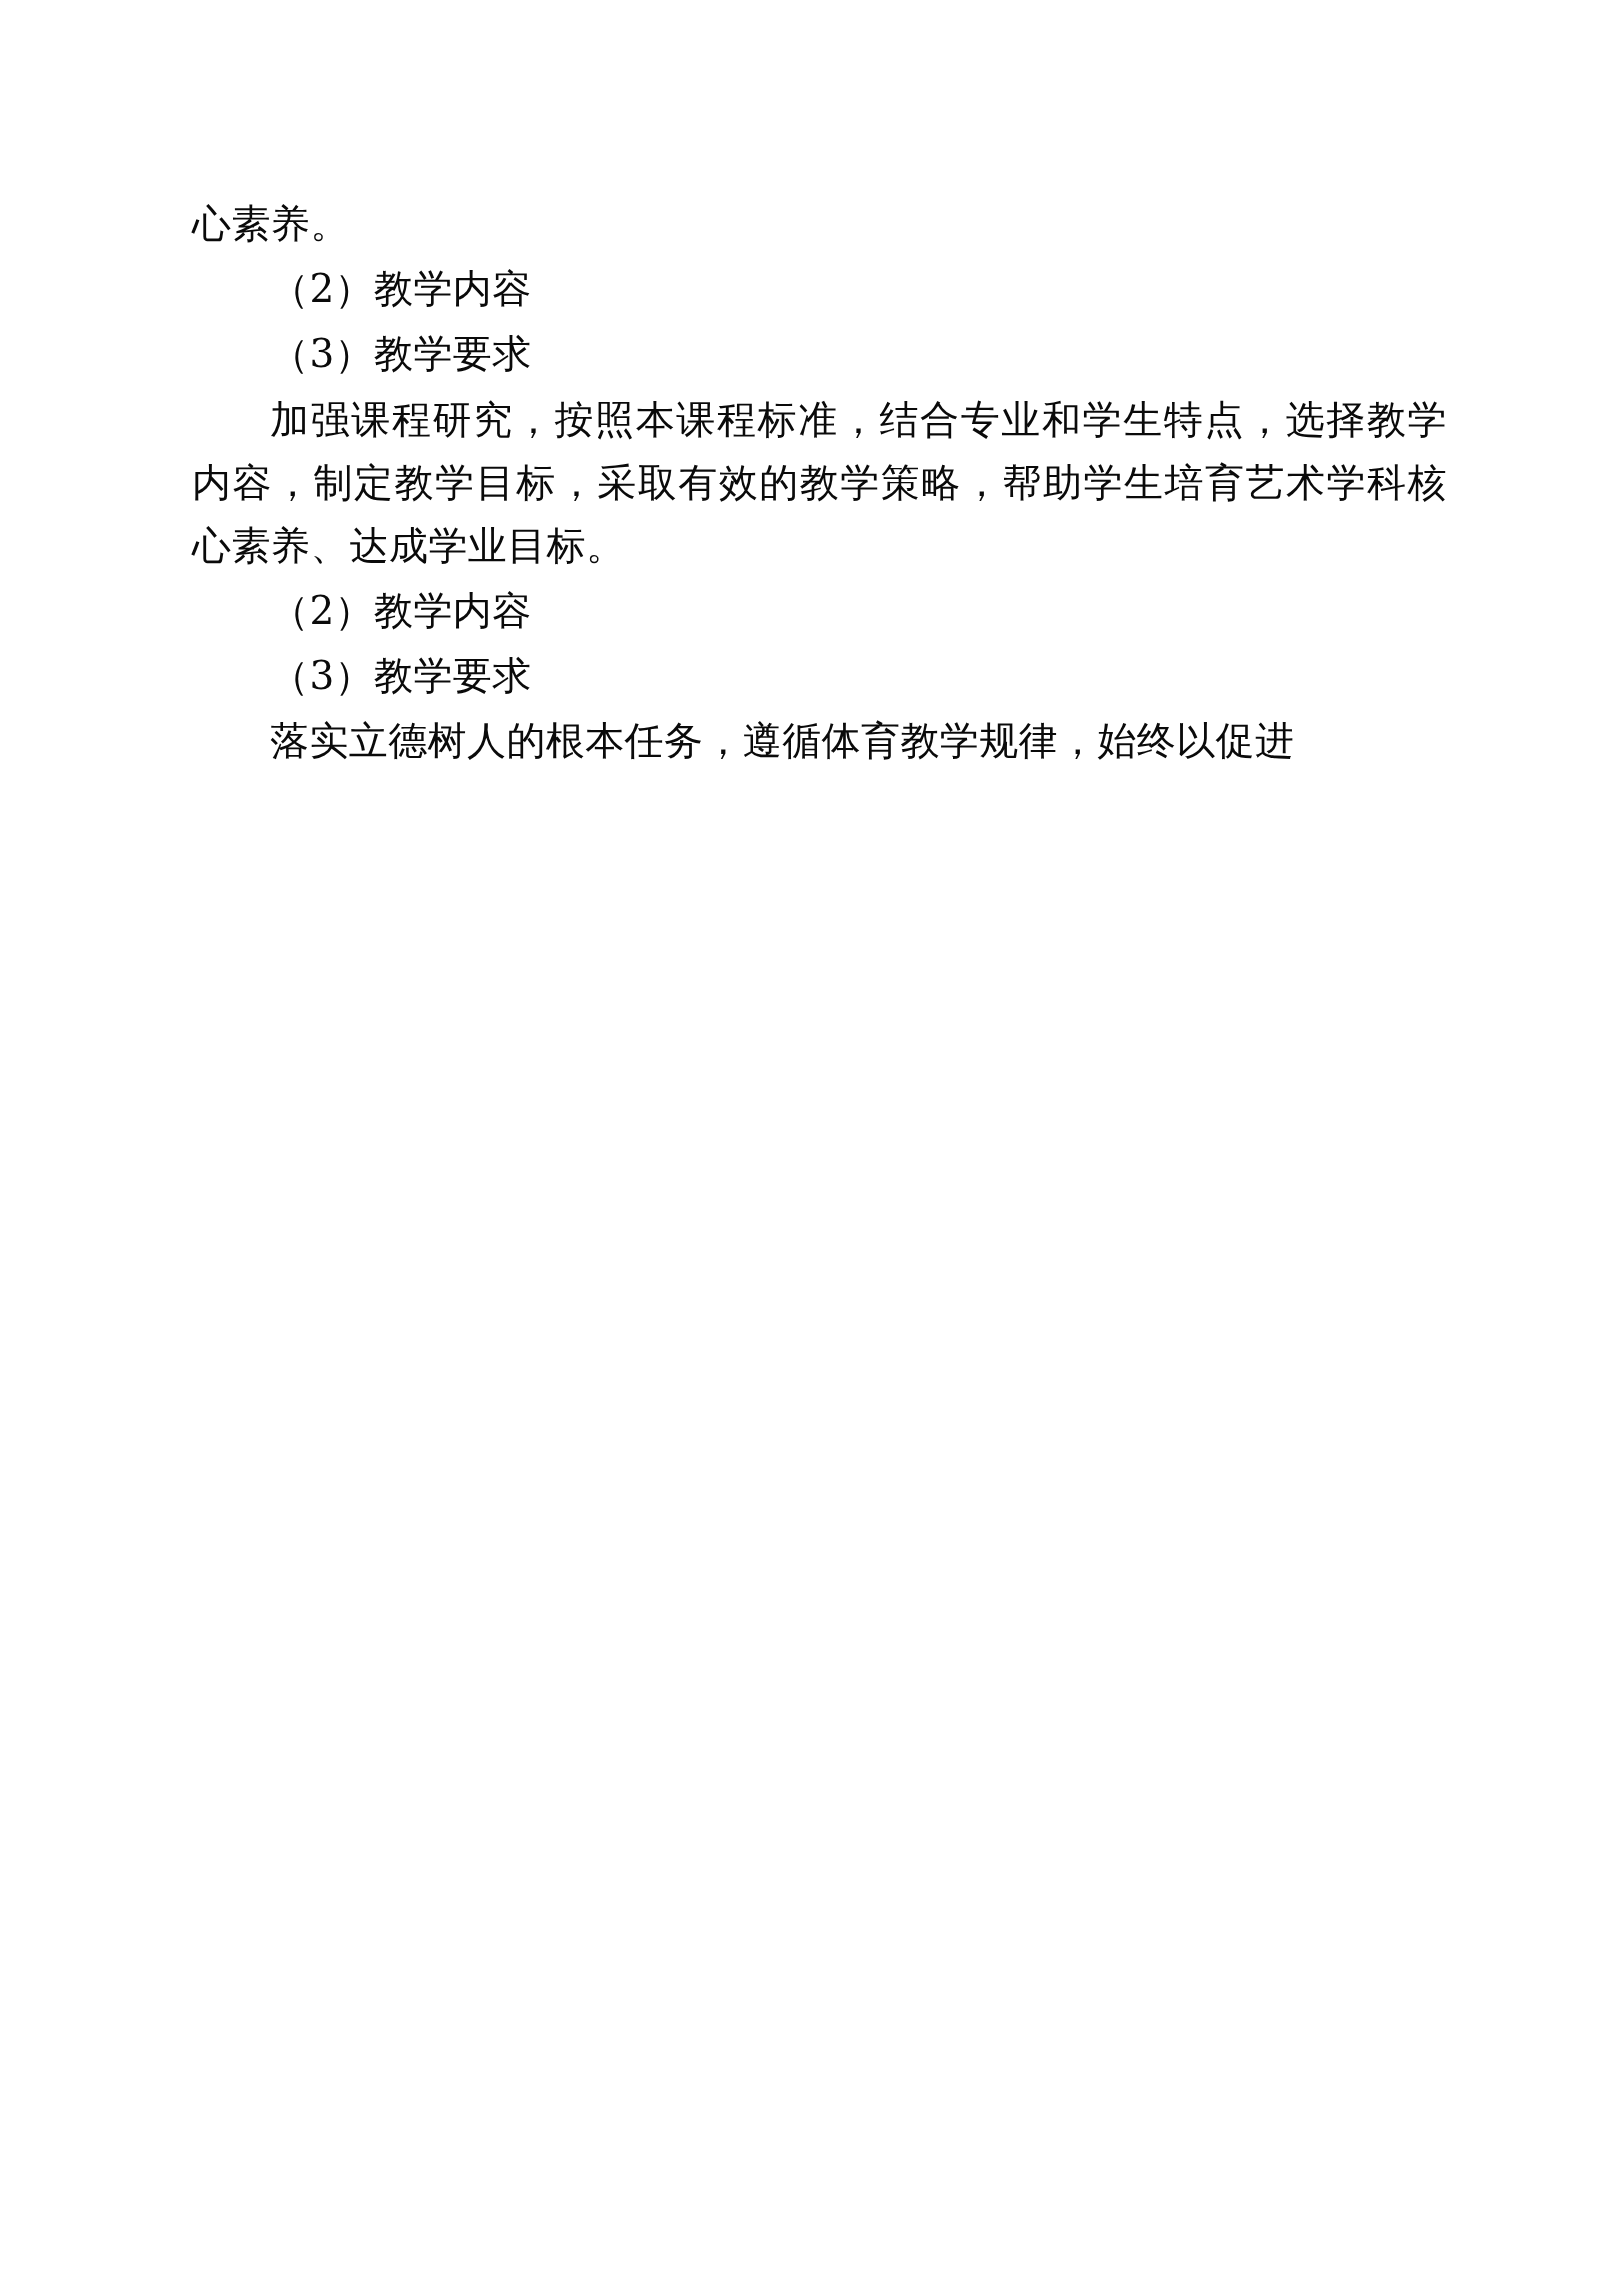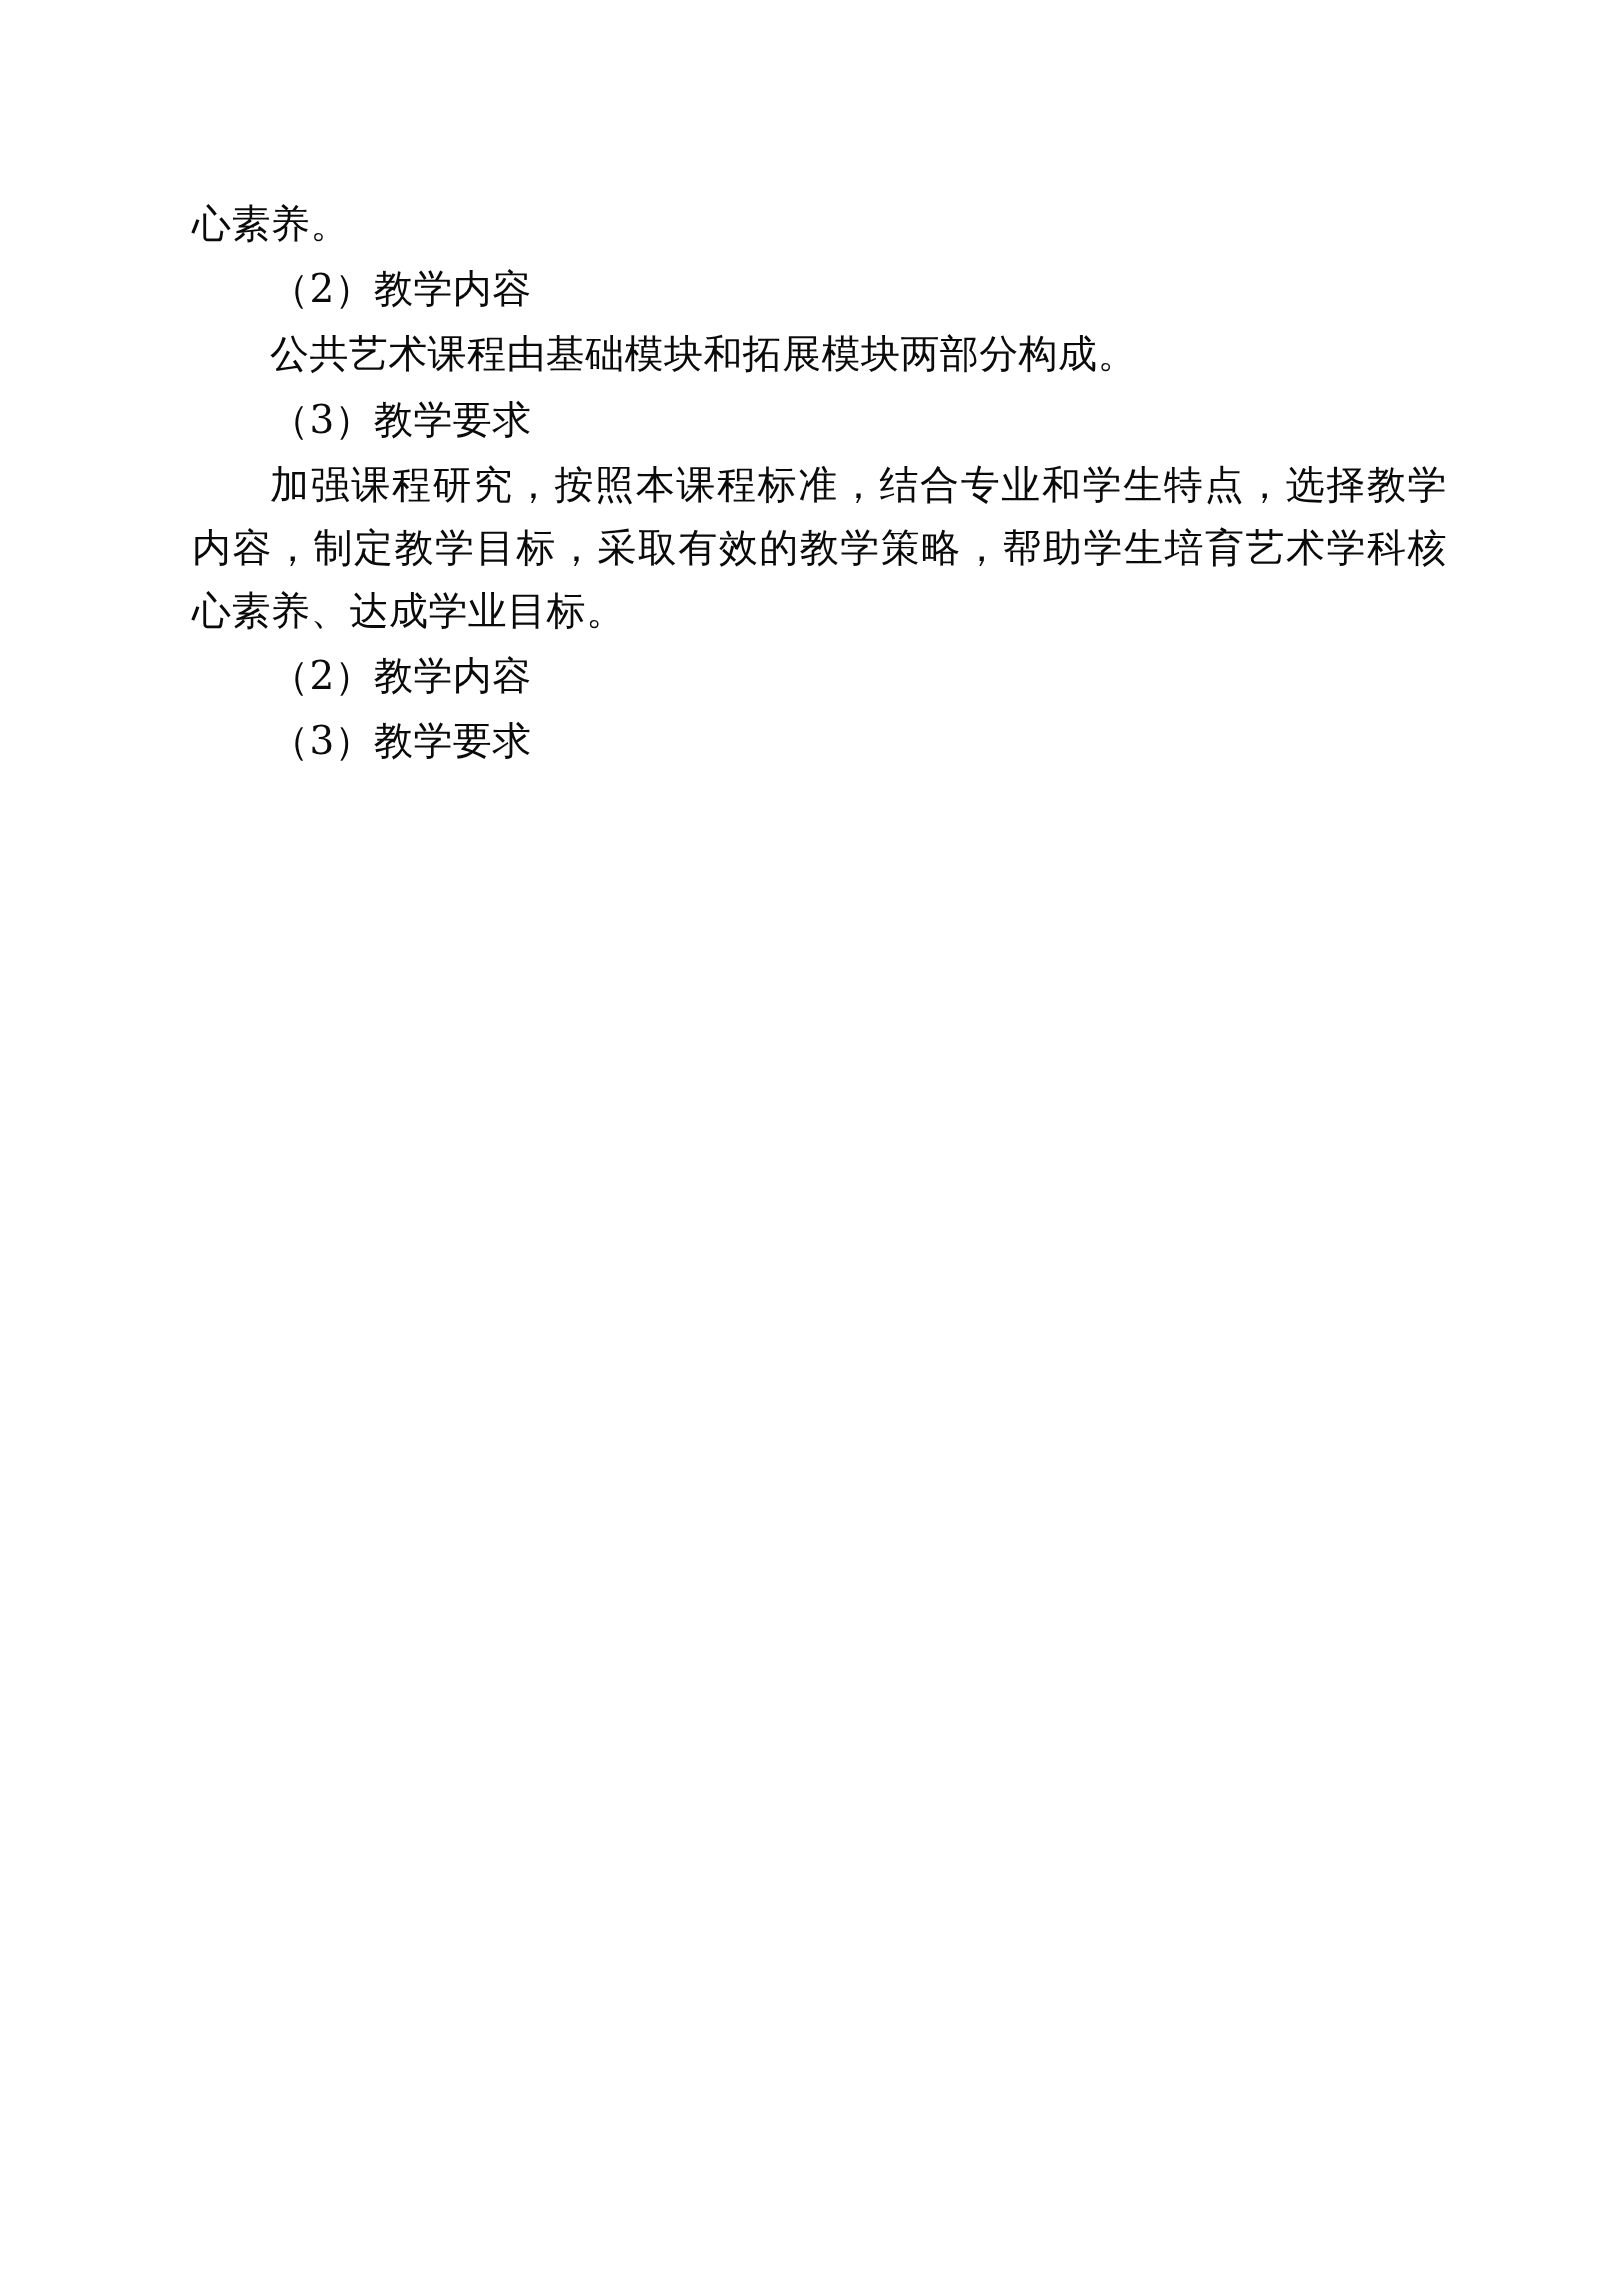--- a/index.html
+++ b/index.html
@@ -45,30 +45,30 @@
 </head>
 <body>
 
 <div class="page">
   <div class="doc-body">
 
     <p class="noindent">心素养。</p>
 
     <p class="para">（2）教学内容</p>
 
-    <p class="para">公共艺术课程由基础模块和拓展模块两部分构成。</p>
 
     <p class="para">（3）教学要求</p>
 
     <p class="para">加强课程研究，按照本课程标准，结合专业和学生特点，选择教学内容，制定教学目标，采取有效的教学策略，帮助学生培育艺术学科核心素养、达成学业目标。</p>
 
 
 
 
     <p class="para">（2）教学内容</p>
 
 
     <p class="para">（3）教学要求</p>
 
+    <p class="para">落实立德树人的根本任务，遵循体育教学规律，始终以促进</p>
 
   </div>
 </div>
 
 
 </body></html>

